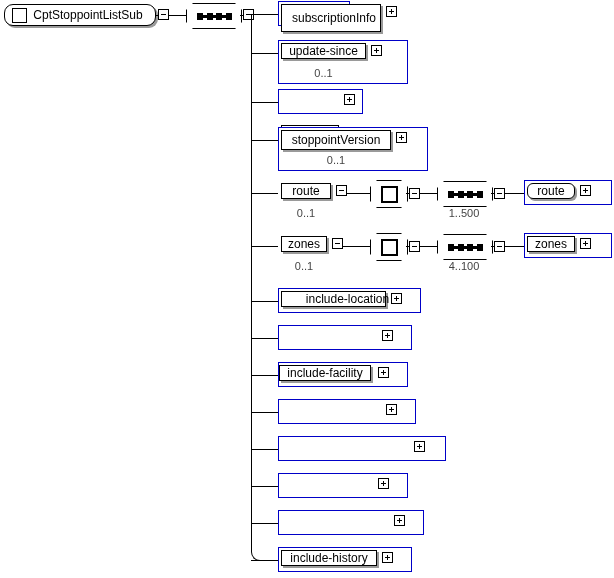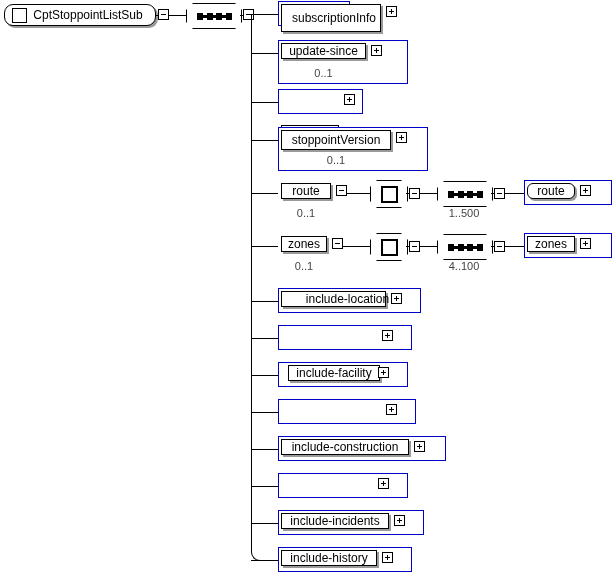--- a/index.html
+++ b/index.html
@@ -150,41 +150,35 @@
     <div class="elbox blue" style="left: 278px; top: 288px; width: 143px; height: 25px;"></div>
     <div class="namebox" style="left: 281px; top: 291px; width: 105px; height: 16px; padding-left: 28px;">
       <span>include-location</span>
     </div>
     <div class="plusbox" style="left: 391px; top: 293px;"></div>
     <div class="hline" style="left: 251px; top: 301px; width: 27px;"></div>
     <div class="elbox blue" style="left: 278px; top: 325px; width: 134px; height: 25px;"></div>
     <div class="plusbox" style="left: 382px; top: 330px;"></div>
     <div class="hline" style="left: 251px; top: 338px; width: 27px;"></div>
     <div class="elbox blue" style="left: 278px; top: 362px; width: 130px; height: 25px;"></div>
-    <div class="namebox" style="left: 288px; top: 365px; width: 92px; height: 16px; align-items: center;">
+    <div class="namebox" style="left: 279px; top: 365px; width: 92px; height: 16px; align-items: center;">
       <span>include-facility</span>
     </div>
     <div class="plusbox" style="left: 378px; top: 367px;"></div>
     <div class="hline" style="left: 251px; top: 375px; width: 27px;"></div>
     <div class="elbox blue" style="left: 278px; top: 399px; width: 138px; height: 25px;"></div>
     <div class="plusbox" style="left: 386px; top: 404px;"></div>
     <div class="hline" style="left: 251px; top: 412px; width: 27px;"></div>
     <div class="elbox blue" style="left: 278px; top: 436px; width: 168px; height: 25px;"></div>
-    <div class="namebox" style="left: 281px; top: 439px; width: 128px; height: 16px;">
-      <span>include-construction</span>
-    </div>
     <div class="plusbox" style="left: 414px; top: 441px;"></div>
     <div class="hline" style="left: 251px; top: 449px; width: 27px;"></div>
     <div class="elbox blue" style="left: 278px; top: 473px; width: 130px; height: 25px;"></div>
     <div class="plusbox" style="left: 378px; top: 478px;"></div>
     <div class="hline" style="left: 251px; top: 486px; width: 27px;"></div>
     <div class="elbox blue" style="left: 278px; top: 510px; width: 146px; height: 25px;"></div>
-    <div class="namebox" style="left: 281px; top: 513px; width: 108px; height: 16px;">
-      <span>include-incidents</span>
-    </div>
     <div class="plusbox" style="left: 394px; top: 515px;"></div>
     <div class="hline" style="left: 251px; top: 523px; width: 27px;"></div>
     <div class="elbox blue" style="left: 278px; top: 547px; width: 134px; height: 25px;"></div>
     <div class="namebox" style="left: 281px; top: 550px; width: 96px; height: 16px;">
       <span>include-history</span>
     </div>
     <div class="plusbox" style="left: 382px; top: 552px;"></div>
     <div class="hline" style="left: 251px; top: 560px; width: 27px;"></div>
     <div class="vline" style="left: 251px; top: 15px; height: 536px;"></div>
     <div class="trunk-curve" style="left: 251px; top: 551px; width: 10px; height: 9px;"></div>

